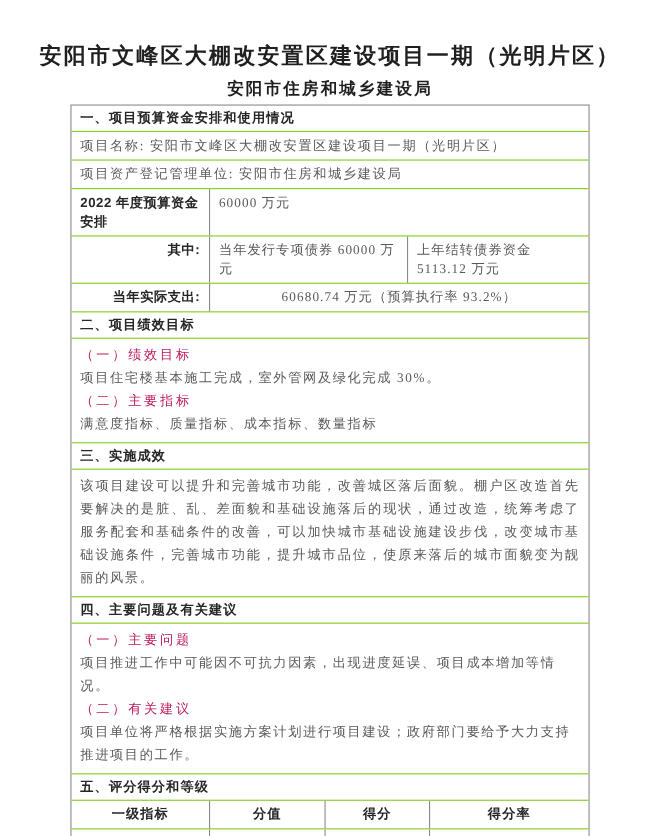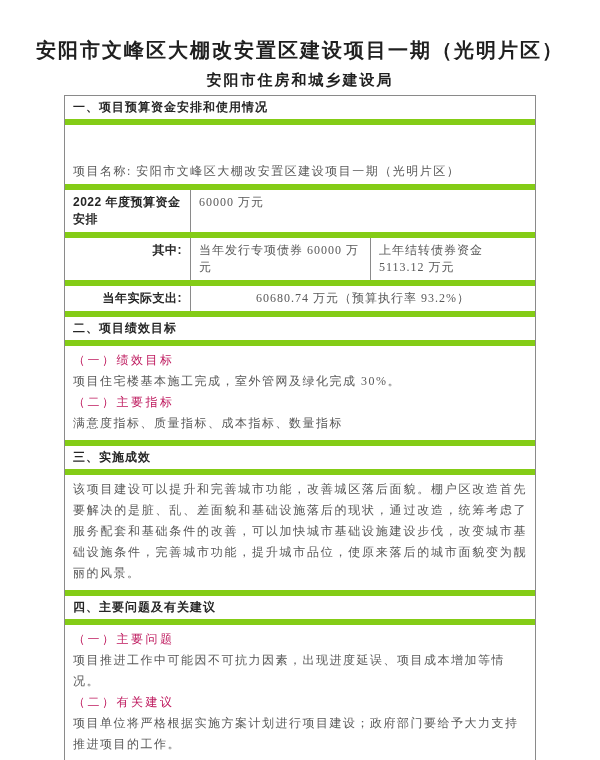--- a/index.html
+++ b/index.html
@@ -24,28 +24,28 @@
     font-family: "Liberation Sans", sans-serif;
     font-weight: bold; font-size: 15px; color: #1f1f1f;
     letter-spacing: 2px;
   }
   .tbl {
     position: absolute; left: 64px; top: 95px; width: 472px;
     border: 1px solid #8a8a8a;
     font-size: 12px;
     background: #fff;
   }
-  .row { border-bottom: 6px solid #84cc16; }
+  .row { border-bottom: 1px solid #84cc16; }
   .row:last-child { border-bottom: none; }
   .sec-header {
     font-family: "Liberation Sans", sans-serif;
     font-weight: bold; color: #262626;
     padding: 3px 8px; letter-spacing: 1px;
   }
-  .single { padding: 4px 8px; letter-spacing: 1.5px; margin-top: 34px; }
+  .single { padding: 4px 8px; letter-spacing: 1.5px; }
   .frow { display: flex; align-items: stretch; }
   .cell {
     border-right: 1px solid #8a8a8a;
     padding: 4px 8px; letter-spacing: 1px;
   }
   .cell:last-child { border-right: none; }
   .c1 { flex: 0 0 126px; }
   .c2 { flex: 0 0 180px; }
   .flex1 { flex: 1; }
   .lbl {
@@ -78,20 +78,21 @@
 </head>
 <body>
 
 <div class="title1">安阳市文峰区大棚改安置区建设项目一期（光明片区）</div>
 <div class="title2">安阳市住房和城乡建设局</div>
 
 <div class="tbl">
 
   <div class="row sec-header">一、项目预算资金安排和使用情况</div>
   <div class="row single">项目名称: 安阳市文峰区大棚改安置区建设项目一期（光明片区）</div>
+  <div class="row single">项目资产登记管理单位: 安阳市住房和城乡建设局</div>
 
   <div class="row frow">
     <div class="cell c1 lbl">2022 年度预算资金安排</div>
     <div class="cell flex1">60000 万元</div>
   </div>
 
   <div class="row frow minh37">
     <div class="cell c1 lbl right">其中:</div>
     <div class="cell c2">当年发行专项债券 60000 万元</div>
     <div class="cell flex1">上年结转债券资金 5113.12 万元</div>

